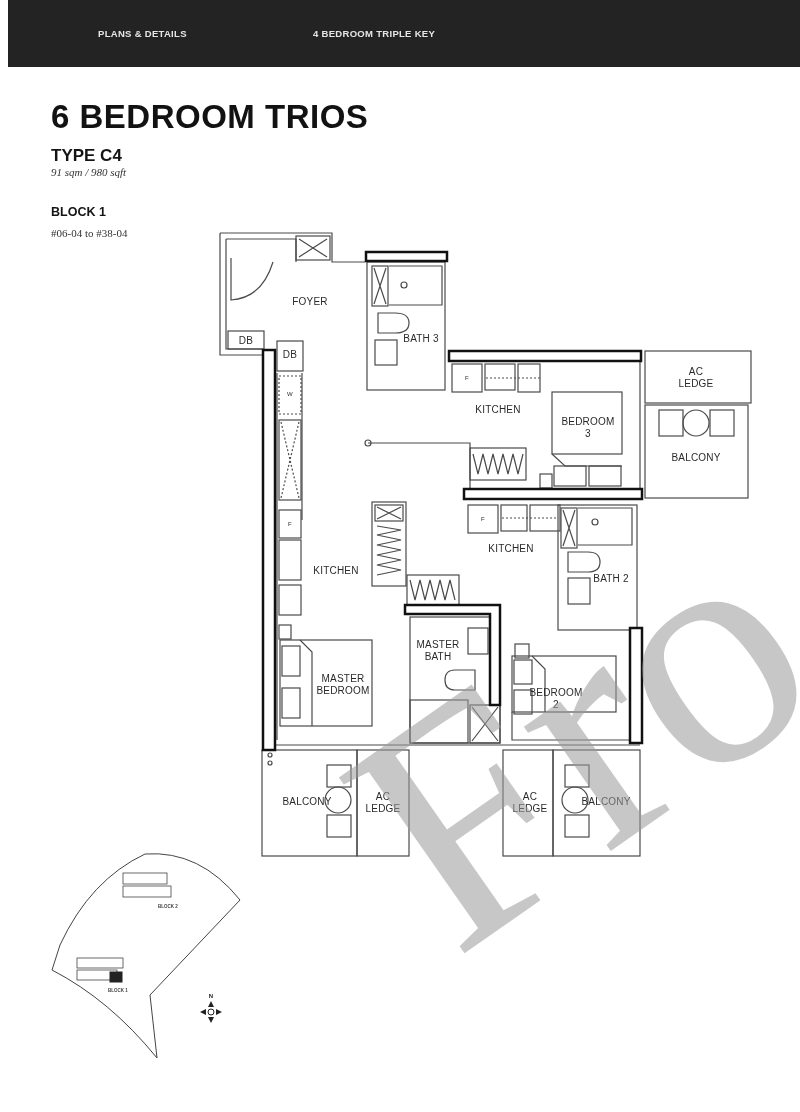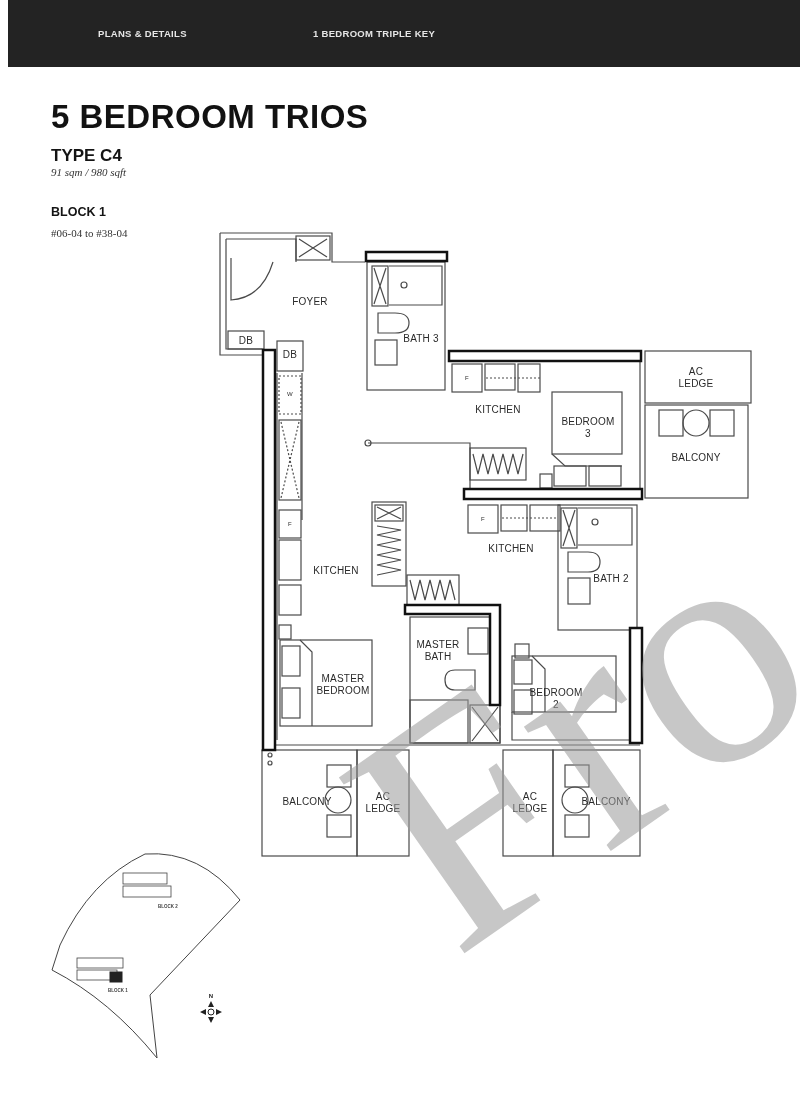--- a/index.html
+++ b/index.html
@@ -17,24 +17,24 @@
   svg.plan { position:absolute; left:0; top:0; }
   .rl { font-family:"Liberation Sans", sans-serif; font-size:10px; fill:#2a2a2a; letter-spacing:0.2px; }
   .wm { font-family:"Liberation Serif", serif; font-size:330px; fill:#9a9a9a; opacity:0.55; }
   .tiny { font-family:"Liberation Sans", sans-serif; font-size:4px; fill:#444; }
 </style>
 </head>
 <body>
 
 <div class="topbar">
   <span class="nav a">PLANS &amp; DETAILS</span>
-  <span class="nav b">1 BEDROOM TRIPLE KEY</span>
+  <span class="nav b">4 BEDROOM TRIPLE KEY</span>
 </div>
 
-<div class="title">5 BEDROOM TRIOS</div>
+<div class="title">6 BEDROOM TRIOS</div>
 <div class="type">TYPE C4</div>
 <div class="area">91 sqm / 980 sqft</div>
 <div class="block">BLOCK 1</div>
 <div class="units">#06-04 to #38-04</div>
 
 <svg class="plan" width="800" height="1112" viewBox="0 0 800 1112">
   <g fill="none" stroke="#4a4a4a" stroke-width="1.2">
 
     <path d="M220 233 H332 V262 H365"></path>
     <path d="M220 233 V355 H265"></path>

